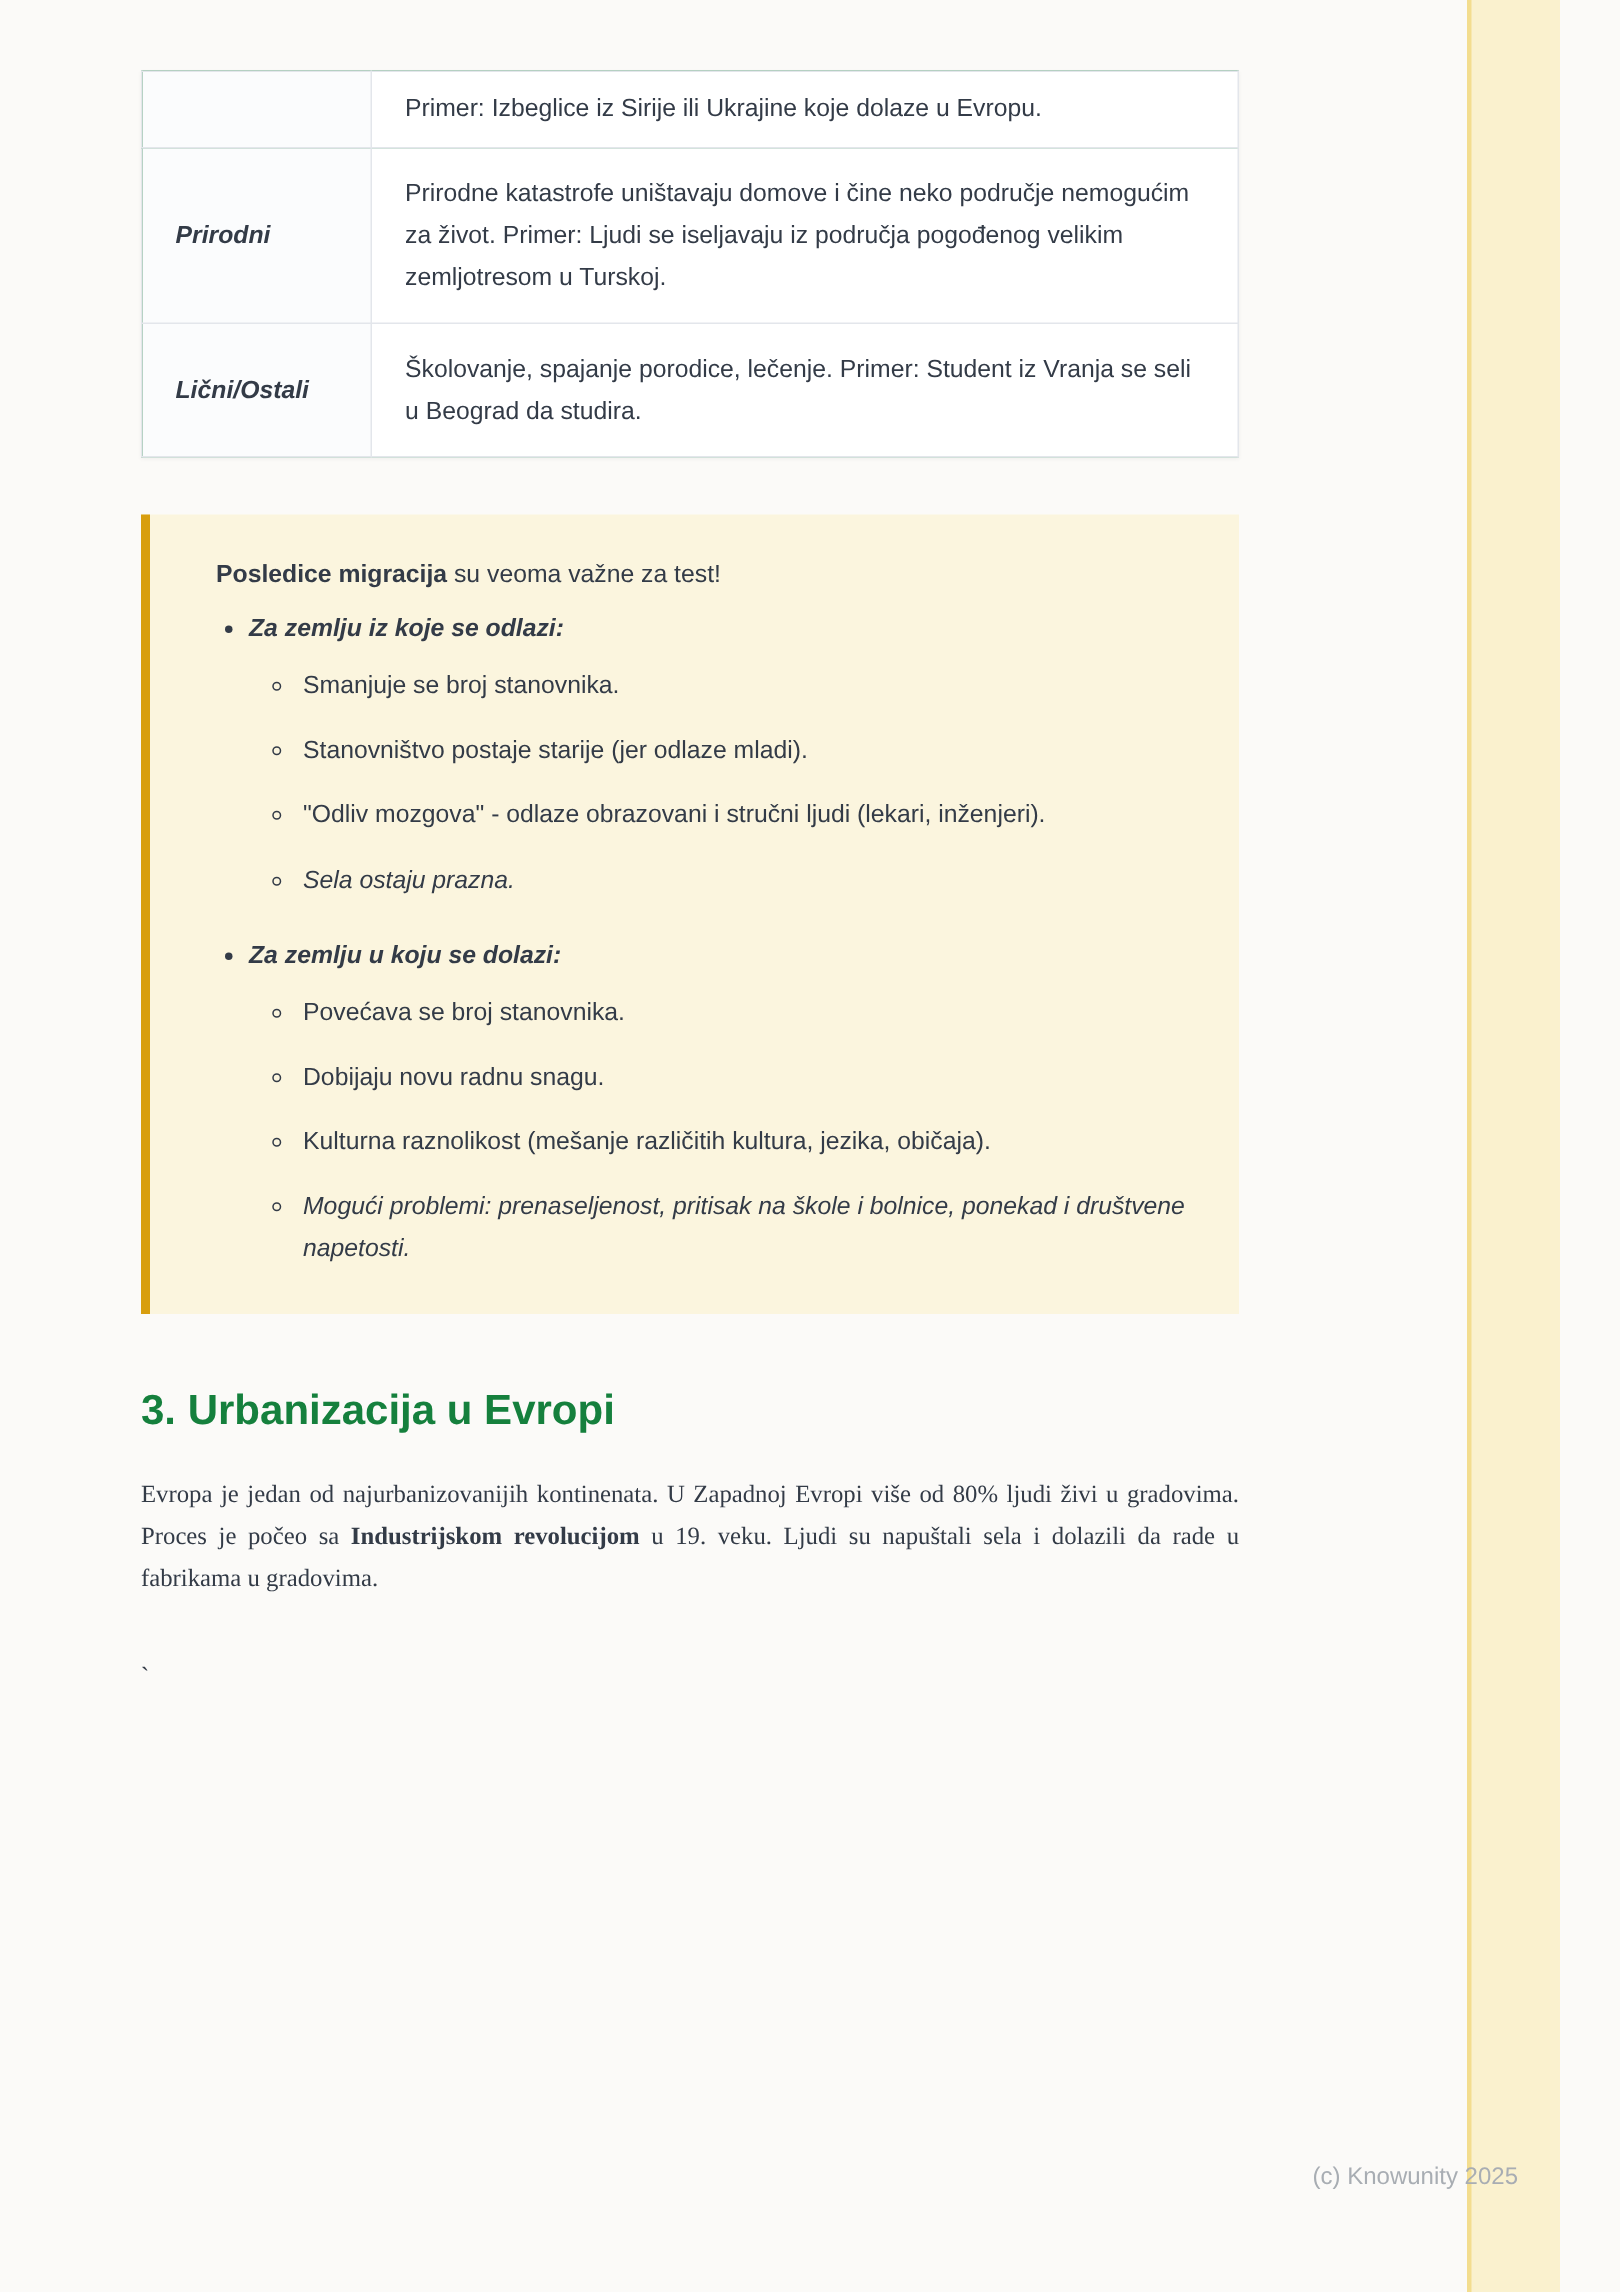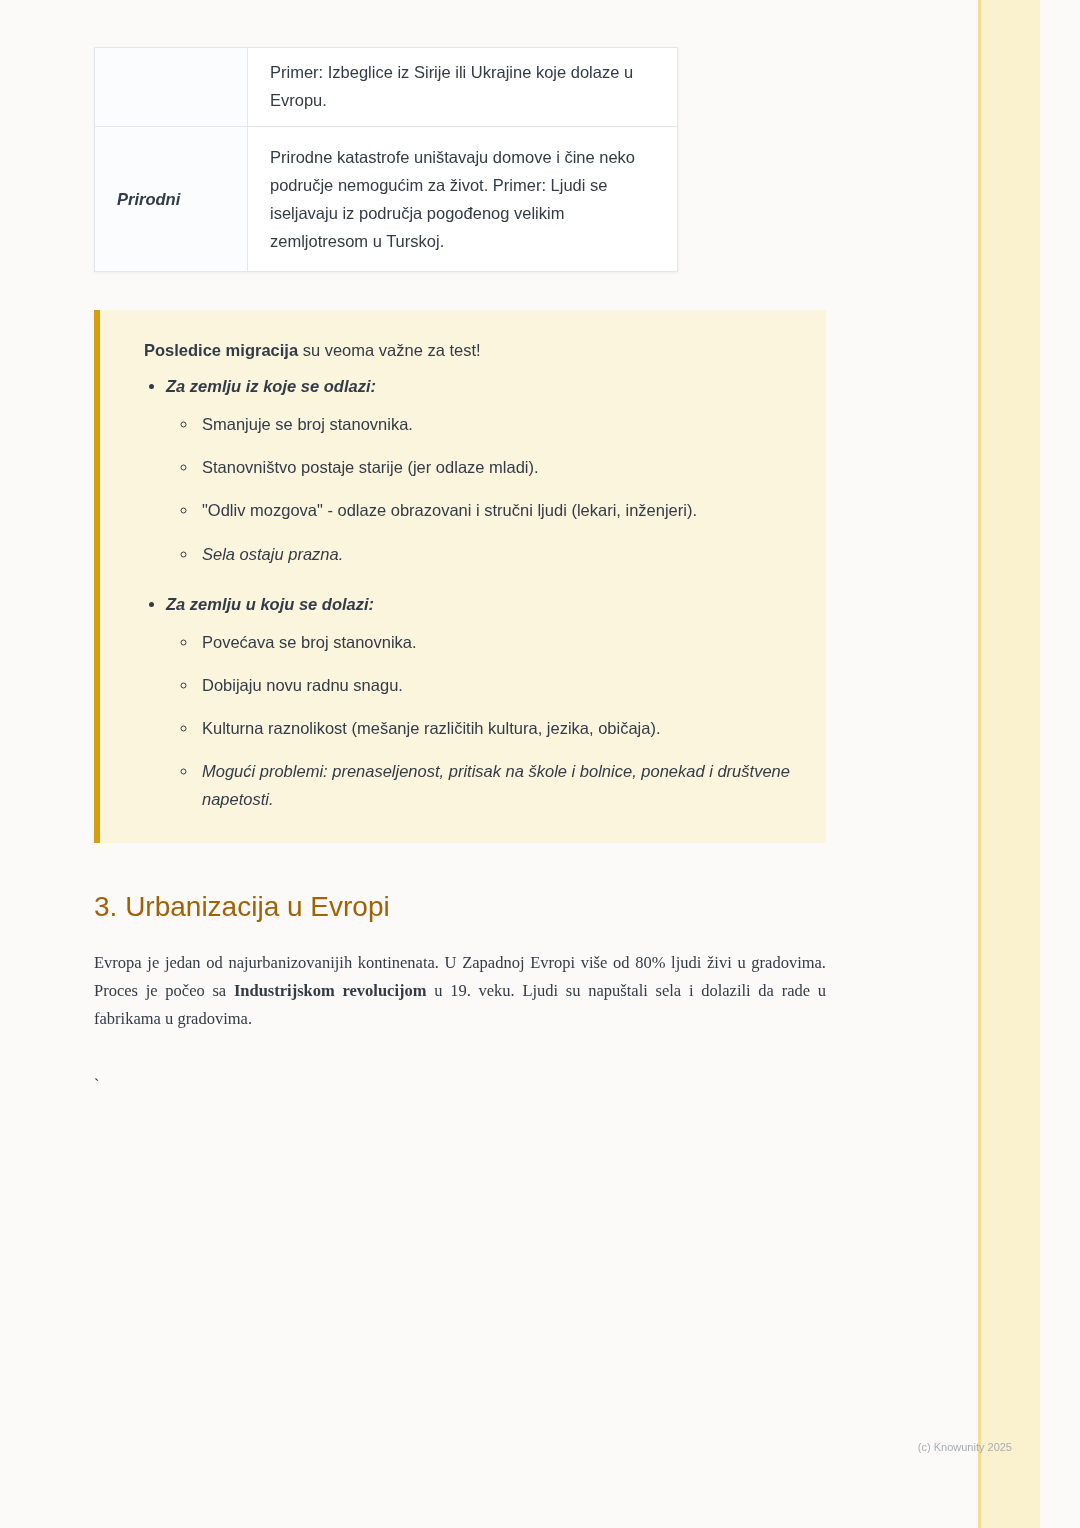--- a/index.html
+++ b/index.html
@@ -19,21 +19,21 @@
     position: absolute;
     top: 0; bottom: 0;
     right: 40px;
     width: 62px;
     background: #FAF1CE;
     border-left: 3px solid #F3DD8F;
   }
   .doc-table {
     position: relative;
     margin: 47px 0 0 94px;
-    width: 584px;
+    width: 732px;
     border-collapse: collapse;
     background: #15803d;
     box-shadow: 0 1px 3px rgba(0,0,0,0.05);
   }
   .doc-table td {
     border: 1px solid #E3E6EB;
     padding: 16px 22px;
     vertical-align: middle;
     line-height: 1.7;
   }
@@ -68,39 +68,39 @@
     padding-left: 32px;
     margin-top: 10px;
   }
   ul.lvl2 > li { margin-bottom: 15px; padding-left: 4px; }
   ul.lvl2 > li:last-child { margin-bottom: 0; font-style: italic; }
 
   .heading {
     margin: 46px 0 0 94px;
     width: 732px;
     font-size: 28px;
-    font-weight: 400;
-    color: #a16207;
+    font-weight: 700;
+    color: #15803d;
     line-height: 1.3;
   }
   .para {
     margin: 24px 0 0 94px;
     width: 732px;
     text-align: justify;
     font-family: Liberation Serif, serif;
   }
   .stray {
     margin: 38px 0 0 94px;
     width: 732px;
   }
   .watermark {
     position: absolute;
     top: 1438px;
     right: 68px;
-    font-size: 11px;
+    font-size: 16px;
     color: #A8ADB3;
     z-index: 2;
   }
   strong { font-weight: 700; }
 </style>
 </head>
 <body>
 
 <div class="page">
 
@@ -108,20 +108,24 @@
 
   <table class="doc-table">
     <tbody>
       <tr class="partial">
         <td class="cell-label"></td>
         <td class="cell-text">Primer: Izbeglice iz Sirije ili Ukrajine koje dolaze u Evropu.</td>
       </tr>
       <tr>
         <td class="cell-label">Prirodni</td>
         <td class="cell-text">Prirodne katastrofe uništavaju domove i čine neko područje nemogućim za život. Primer: Ljudi se iseljavaju iz područja pogođenog velikim zemljotresom u Turskoj.</td>
+      </tr>
+      <tr>
+        <td class="cell-label">Lični/Ostali</td>
+        <td class="cell-text">Školovanje, spajanje porodice, lečenje. Primer: Student iz Vranja se seli u Beograd da studira.</td>
       </tr>
     </tbody>
   </table>
 
   <div class="callout">
     <p class="callout-intro"><strong>Posledice migracija</strong><span> su veoma važne za test!</span></p>
     <ul class="lvl1">
       <li>
         <span class="lvl1-title">Za zemlju iz koje se odlazi:</span>
         <ul class="lvl2">

